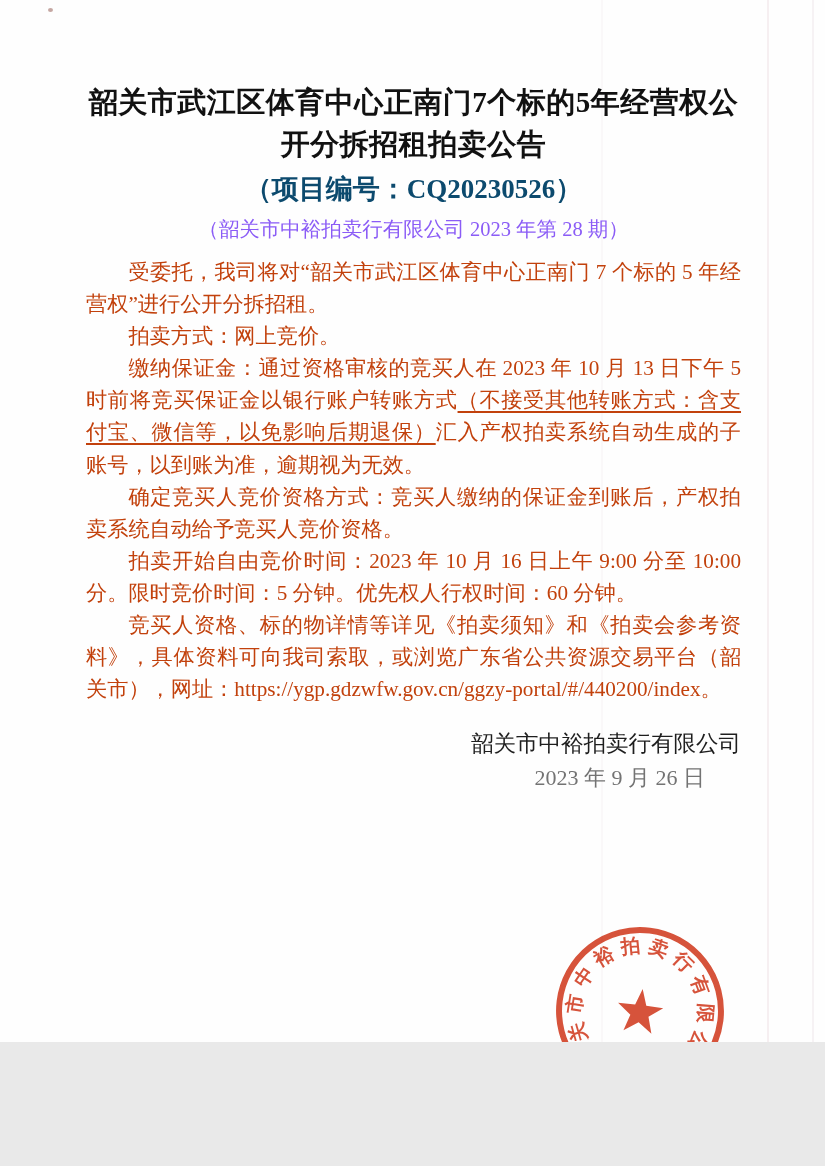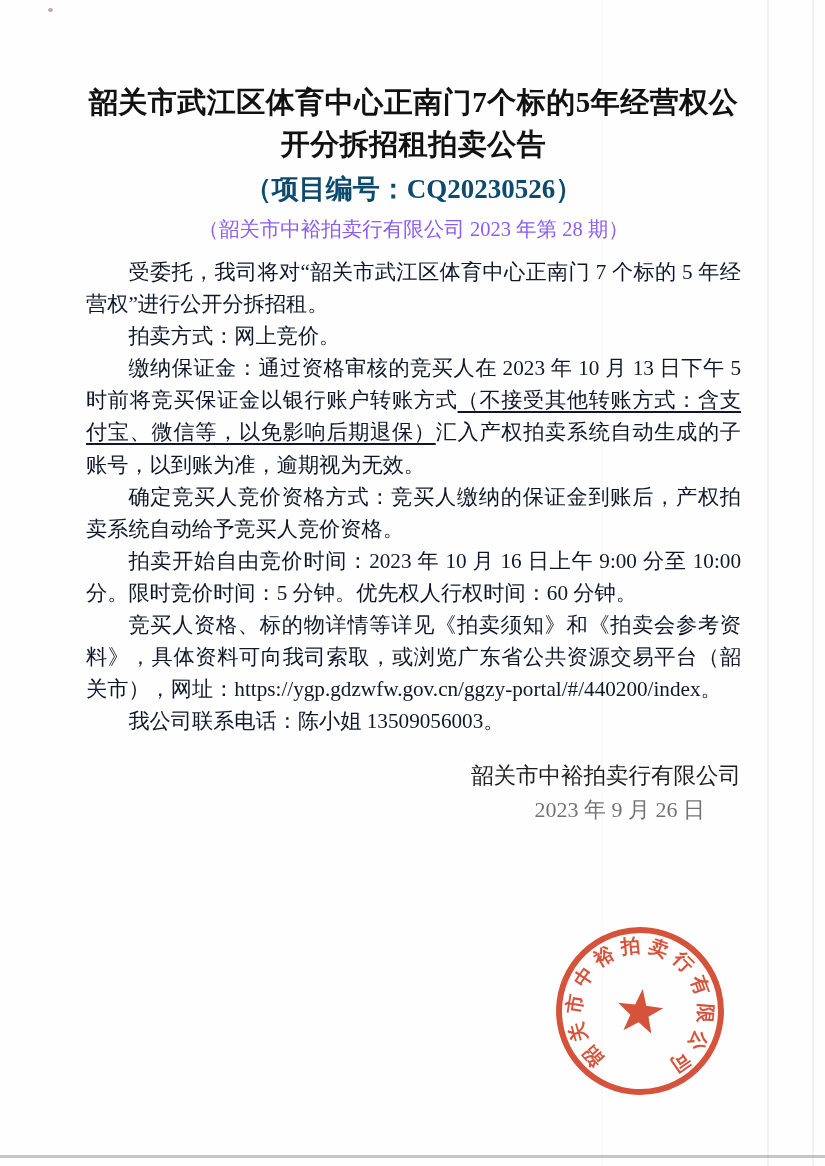--- a/index.html
+++ b/index.html
@@ -1,19 +1,19 @@
 <!DOCTYPE html>
 <html><head>
 <meta charset="utf-8">
 <style>
   * { margin:0; padding:0; box-sizing:border-box; }
   html,body { background:#e9e9e9; }
   .page {
     position:relative;
-    width:825px; height:1166px;
+    width:825px; height:1042px;
     margin:0 auto;
     background:#fefefe;
     overflow:hidden;
     font-family:"Liberation Serif","DejaVu Serif",serif;
     color:#1c1c1c;
   }
   .content { position:absolute; left:86px; top:0; width:655px; }
 
   .title {
     margin-top:82px;
@@ -39,21 +39,21 @@
     font-weight:400;
     color:#8b5cf6;
   }
 
   .body-text { margin-top:13px; }
   .body-text p {
     font-size:21.2px;
     line-height:32.1px;
     text-align:justify;
     text-indent:2em;
-    color:#0f172a;
+    color:#c2410c;
   }
   .seg.u {
     text-decoration:underline;
     text-underline-offset:4px;
     text-decoration-thickness:1.5px;
   }
 
   .signature { margin-top:22px; text-align:right; }
   .sig-company {
     font-size:22.5px; line-height:34px;
@@ -110,21 +110,20 @@
     <div class="subtitle">（项目编号：CQ20230526）</div>
     <div class="issue">（韶关市中裕拍卖行有限公司 2023 年第 28 期）</div>
 
     <div class="body-text" id="body-container">
         <p><span class="seg">受委托，我司将对“韶关市武江区体育中心正南门 7 个标的 5 年经营权”进行公开分拆招租。</span></p>
         <p><span class="seg">拍卖方式：网上竞价。</span></p>
         <p><span class="seg">缴纳保证金：通过资格审核的竞买人在 2023 年 10 月 13 日下午 5 时前将竞买保证金以银行账户转账方式</span><span class="seg u">（不接受其他转账方式：含支付宝、微信等，以免影响后期退保）</span><span class="seg">汇入产权拍卖系统自动生成的子账号，以到账为准，逾期视为无效。</span></p>
         <p><span class="seg">确定竞买人竞价资格方式：竞买人缴纳的保证金到账后，产权拍卖系统自动给予竞买人竞价资格。</span></p>
         <p><span class="seg">拍卖开始自由竞价时间：2023 年 10 月 16 日上午 9:00 分至 10:00 分。限时竞价时间：5 分钟。优先权人行权时间：60 分钟。</span></p>
         <p><span class="seg">竞买人资格、标的物详情等详见《拍卖须知》和《拍卖会参考资料》，具体资料可向我司索取，或浏览广东省公共资源交易平台（韶关市），网址：https://ygp.gdzwfw.gov.cn/ggzy-portal/#/440200/index。</span></p>
-        <p><span class="seg">我公司联系电话：陈小姐 13509056003。</span></p>
       </div>
 
     <div class="signature">
       <div class="sig-company">韶关市中裕拍卖行有限公司</div>
       <div class="sig-date">2023 年 9 月 26 日</div>
     </div>
   </div>
 
   <svg class="seal" viewBox="0 0 200 200">
     <circle cx="100" cy="100" r="88" fill="none" stroke-width="6.5" stroke="#d23b1f"></circle>

